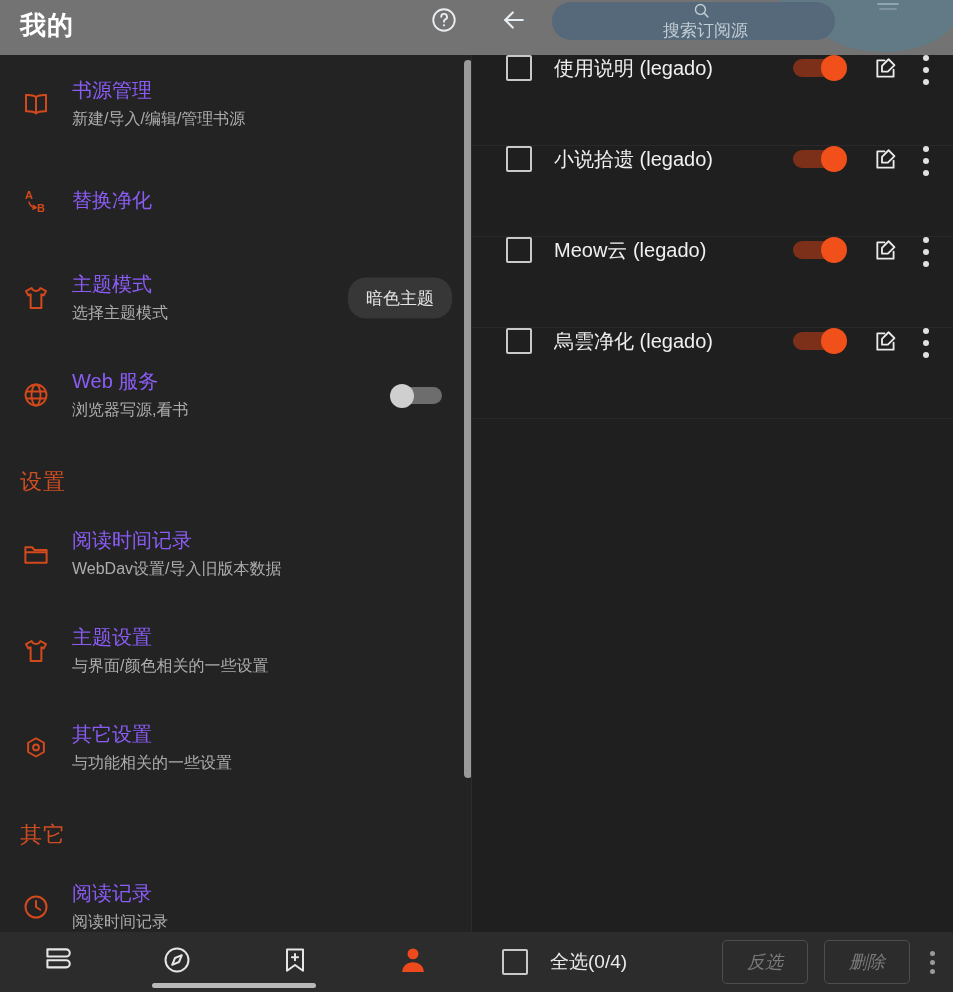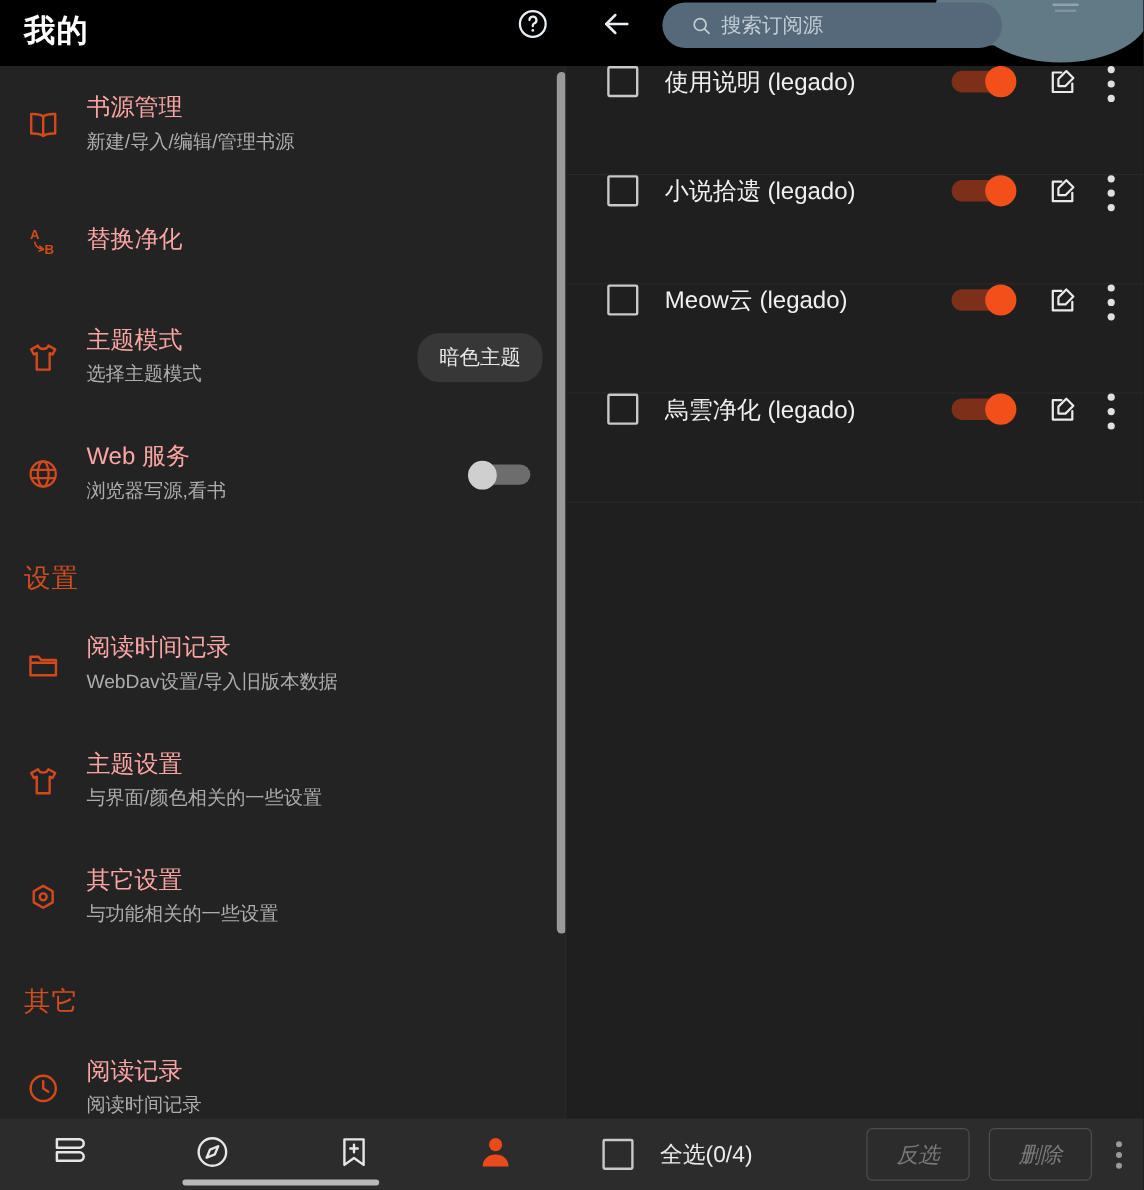--- a/index.html
+++ b/index.html
@@ -7,21 +7,21 @@
     width: 953px; height: 992px;
     background: #1d1d1d;
     font-family: "Liberation Sans", "DejaVu Sans", sans-serif;
     overflow: hidden;
   }
   #app { position: relative; width: 953px; height: 992px; background: #1d1d1d; }
 
   
   .header {
     position: absolute; left: 0; top: 0; width: 953px; height: 55px;
-    background: #000000;
+    background: #737373;
     display: flex; align-items: center;
     overflow: hidden;
   }
   .header-title {
     position: absolute; left: 20px; top: 8px;
     font-size: 26px; color: #ffffff; font-weight: bold;
     letter-spacing: 1px;
   }
   .help-icon {
     position: absolute; left: 430px; top: 6px;
@@ -31,20 +31,21 @@
     position: absolute; left: 498px; top: 5px;
     width: 32px; height: 30px;
   }
   .search-box {
     position: absolute; left: 552px; top: 2px;
     width: 283px; height: 38px;
     background: #55697a;
     border-radius: 19px;
     display: flex; align-items: center;
     padding-left: 24px;
+    flex-direction: column;
   }
   .search-icon { width: 17px; height: 17px; flex: 0 0 auto; margin-right: 8px; }
   .search-placeholder { font-size: 17px; color: #c3cdd4; }
   .cloud-blob {
     position: absolute; right: -6px; top: -34px;
     width: 150px; height: 86px;
     background: #627986; border-radius: 50%;
   }
   .cloud-blob2 {
     position: absolute; right: 84px; top: -22px;
@@ -81,21 +82,21 @@
     height: 97px;
     padding-left: 72px;
     padding-right: 20px;
     display: flex; flex-direction: column; justify-content: center;
   }
   .pref .ic {
     position: absolute; left: 20px; top: 50%; transform: translateY(-50%);
     width: 32px; height: 32px;
     display: flex; align-items: center; justify-content: center;
   }
-  .pref-title { font-size: 20px; color: #fca5a5; line-height: 1.35; }
+  .pref-title { font-size: 20px; color: #8b5cf6; line-height: 1.35; }
   .pref-sum { font-size: 16px; color: #adadad; margin-top: 5px; line-height: 1.3; }
   .section-head {
     height: 62px; display: flex; align-items: flex-end;
     padding-left: 20px; padding-bottom: 8px;
     font-size: 22px; color: #cf4d22; letter-spacing: 1px;
   }
   .pref-chip {
     position: absolute; right: 20px; top: 50%; transform: translateY(-50%);
     background: #373737; color: #e6e6e6;
     border-radius: 18px; padding: 9px 18px; font-size: 17px;

